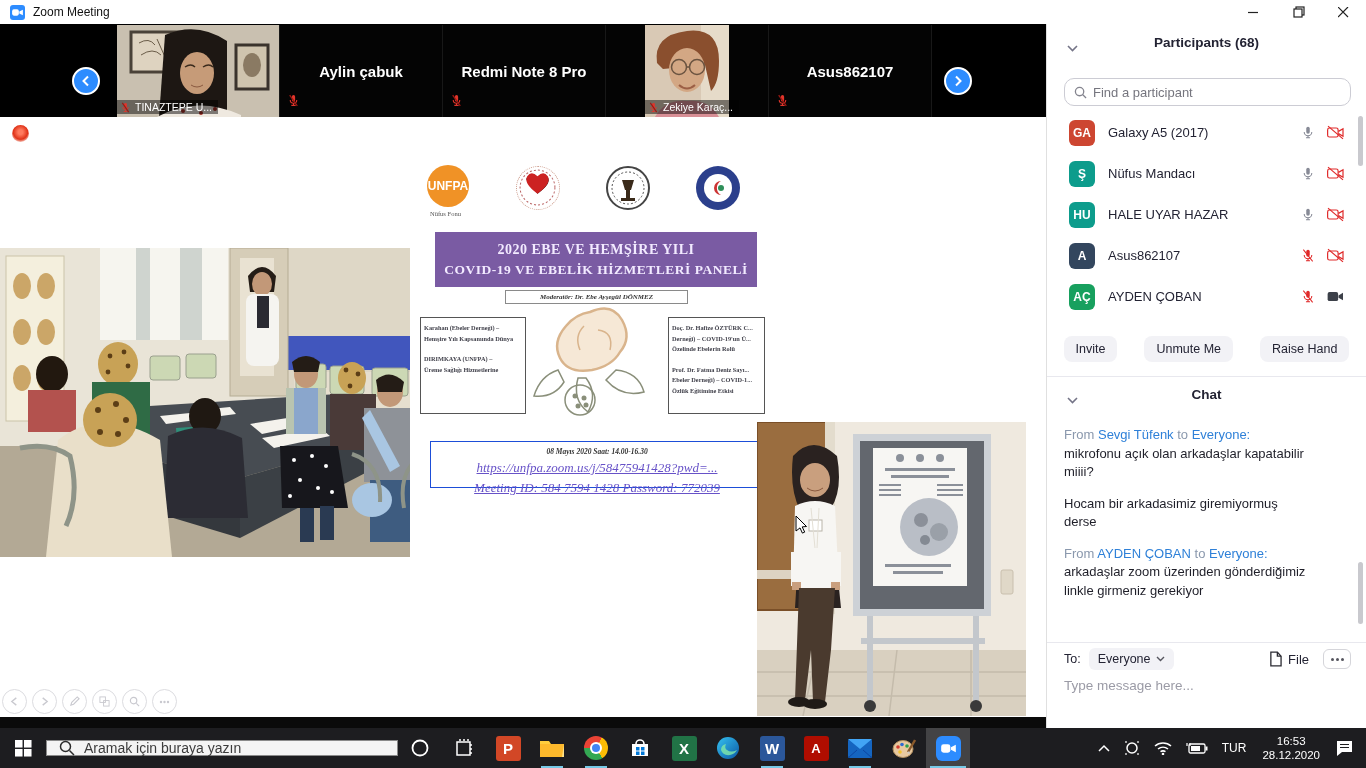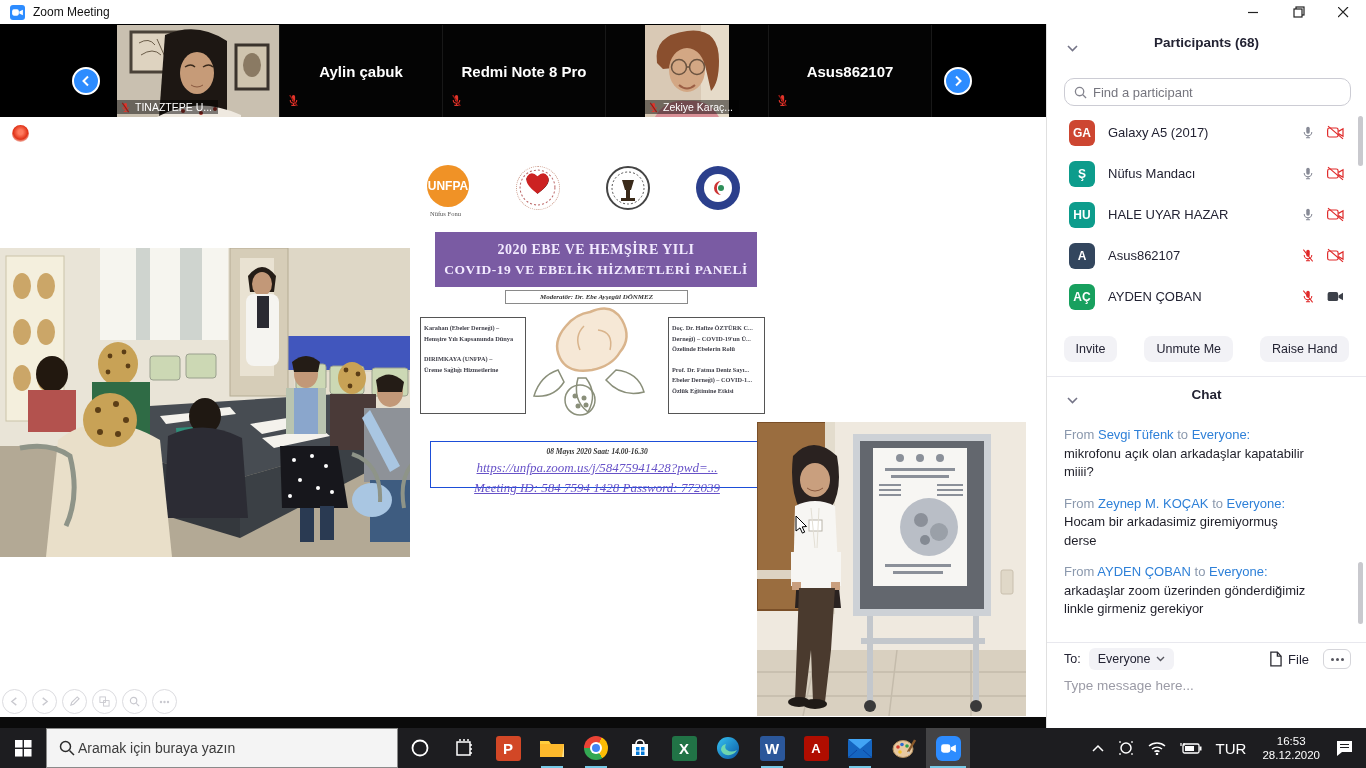--- a/index.html
+++ b/index.html
@@ -84,33 +84,33 @@
   .compose-input input{border:none;outline:none;font-size:13.5px;width:100%;color:#c2410c;background:transparent;}
   .compose-input input::placeholder{color:#9b9ba6;}
   
   .ss-controls{position:absolute;left:2px;top:572px;display:flex;gap:5px;}
   .ss-btn{width:25px;height:25px;border-radius:50%;border:1.5px solid #dcdce0;background:#fff;
         display:flex;align-items:center;justify-content:center;}
   
   .taskbar{position:absolute;top:728px;left:0;width:1366px;height:40px;background:#1d1d20;
         display:flex;align-items:center;z-index:40;}
   .tk-start{width:46px;height:40px;display:flex;align-items:center;justify-content:center;}
-  .tk-search{width:352px;height:40px;background:#f4f4f4;border:1px solid #8a8a8a;display:flex;
-        align-items:center;gap:3px;padding-left:12px;}
+  .tk-search{width:352px;height:16px;background:#f4f4f4;border:1px solid #8a8a8a;display:flex;
+        align-items:center;gap:9px;padding-left:12px;}
   .tk-search input{border:none;outline:none;background:transparent;font-size:14px;width:280px;color:#222;}
   .tk-search input::placeholder{color:#3c3c3c;}
   .tk-btn{width:44px;height:40px;display:flex;align-items:center;justify-content:center;position:relative;}
   .tk-btn.running::after{content:'';position:absolute;bottom:0;left:11px;right:11px;height:2.5px;background:#76c9e6;}
   .tk-btn.active{background:rgba(255,255,255,.17);}
   .tk-btn.active::after{left:4px;right:4px;}
   .office{width:25px;height:25px;border-radius:3px;display:flex;align-items:center;justify-content:center;
         color:#fff;font-weight:bold;font-size:15px;}
   .tray{margin-left:auto;display:flex;align-items:center;gap:0;padding-right:6px;}
   .tray-item{height:40px;display:flex;align-items:center;justify-content:center;padding:0 7px;}
-  .tray-text{color:#fff;font-size:15px;}
+  .tray-text{color:#fff;font-size:12px;}
   .clock{color:#fff;font-size:11.5px;text-align:center;line-height:14px;padding:0 9px;}
 </style>
 </head>
 <body>
 
 <div class="titlebar">
   <span class="tb-appicon">
     <svg width="11" height="9" viewBox="0 0 24 20">
         <rect x="0" y="3" width="15" height="14" rx="4" fill="#fff"></rect>
         <path d="M16 8l8-4v12l-8-4z" fill="#fff"></path>
@@ -603,21 +603,20 @@
       </svg>
   </span>
   <div class="sec-header" style="top:363px;">Chat</div>
 
   <div class="c-messages">
     <div class="msg">
       <div><span class="meta">From</span> <span class="mname">Sevgi Tüfenk</span> <span class="meta">to</span> <span class="mname">Everyone:</span></div>
       <div class="body">mikrofonu açık olan arkadaşlar kapatabilir miiii?</div>
     </div>
     <div class="msg">
-      <div><span class="meta">From</span> <span class="mname">Zeynep M. KOÇAK</span> <span class="meta">to</span> <span class="mname">Everyone:</span></div>
       <div class="body">Hocam bir arkadasimiz giremiyormuş derse</div>
     </div>
     <div class="msg">
       <div><span class="meta">From</span> <span class="mname">AYDEN ÇOBAN</span> <span class="meta">to</span> <span class="mname">Everyone:</span></div>
       <div class="body">arkadaşlar zoom üzerinden gönderdiğimiz linkle girmeniz gerekiyor</div>
     </div>
   </div>
   <div class="scroll-thumb" style="top:538px;height:62px;"></div>
 
   <div class="divider" style="top:618px;"></div>

